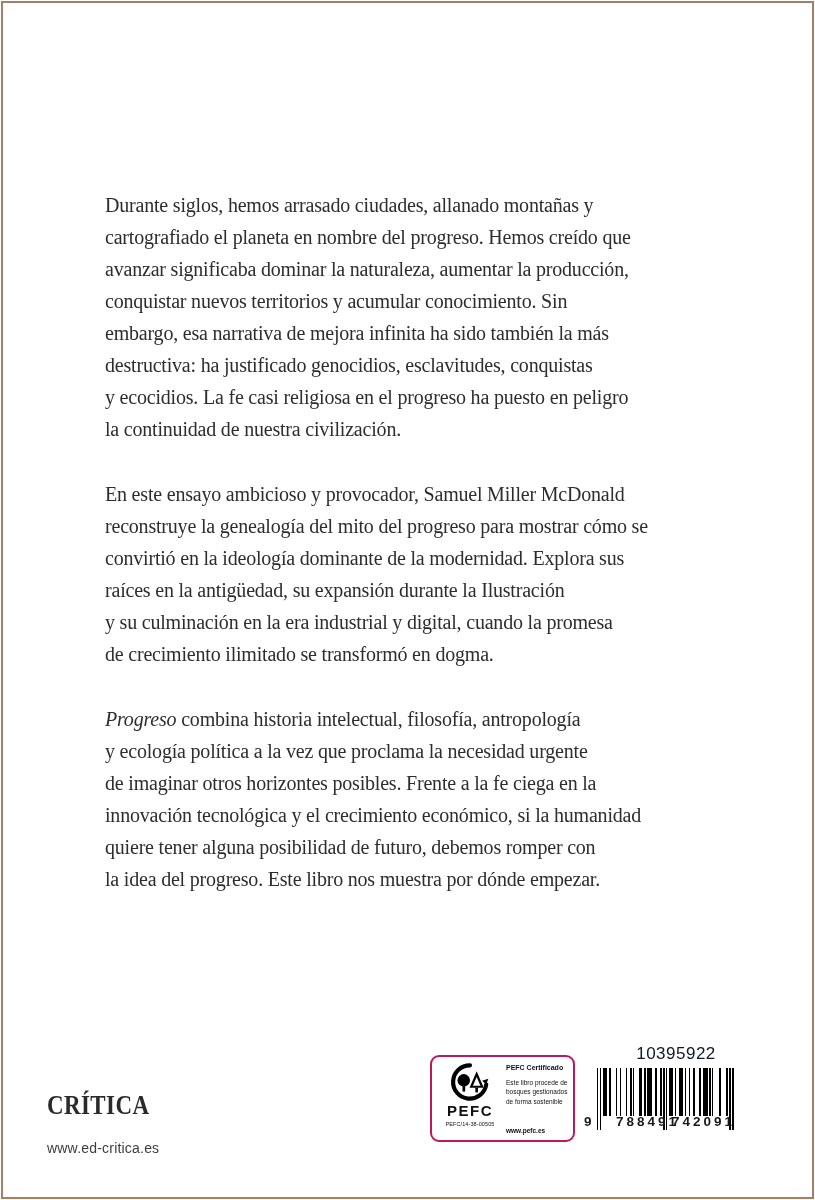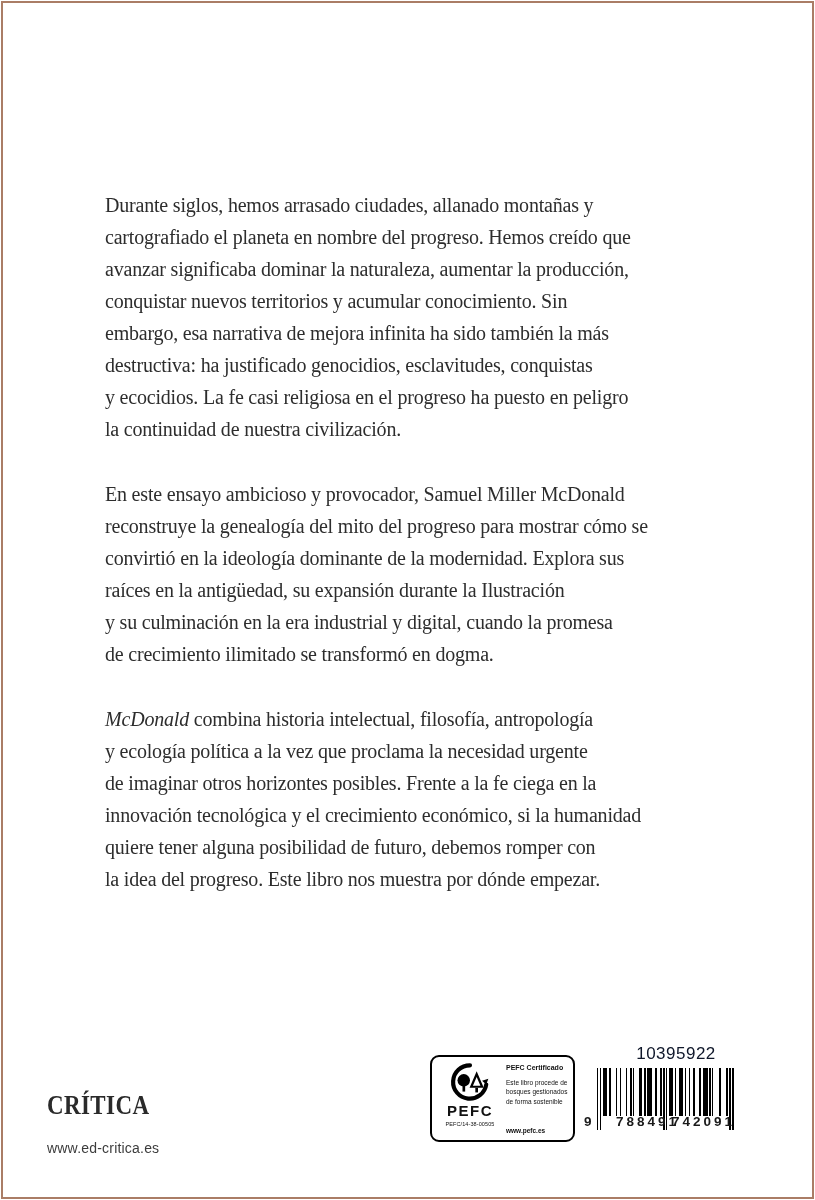--- a/index.html
+++ b/index.html
@@ -49,21 +49,21 @@
     font-family:"Liberation Sans", sans-serif;
     font-size:14px;
     color:#3c3c3c;
     margin-top:21px;
     letter-spacing:0.2px;
   }
   
   .pefc-box{
     position:absolute;left:430px;top:1055px;
     width:145px;height:87px;
-    border:2px solid #000000;border-radius:9px;
+    border:2px solid #be185d;border-radius:9px;
     box-sizing:border-box;
     background:#fff;
     display:flex;
     padding:4px 13px 4px 6px;
     font-family:"Liberation Sans", sans-serif;
     color:#111;
   }
   .pefc-left{
     width:64px;flex:0 0 auto;
     display:flex;flex-direction:column;align-items:center;
@@ -123,21 +123,21 @@
 embargo, esa narrativa de mejora infinita ha sido también la más
 destructiva: ha justificado genocidios, esclavitudes, conquistas
 y ecocidios. La fe casi religiosa en el progreso ha puesto en peligro
 la continuidad de nuestra civilización.</span></p>
     <p><span class="lines">En este ensayo ambicioso y provocador, Samuel Miller McDonald
 reconstruye la genealogía del mito del progreso para mostrar cómo se
 convirtió en la ideología dominante de la modernidad. Explora sus
 raíces en la antigüedad, su expansión durante la Ilustración
 y su culminación en la era industrial y digital, cuando la promesa
 de crecimiento ilimitado se transformó en dogma.</span></p>
-    <p><em class="lead-italic">McDonald</em> <span class="lines">combina historia intelectual, filosofía, antropología
+    <p><em class="lead-italic">Progreso</em> <span class="lines">combina historia intelectual, filosofía, antropología
 y ecología política a la vez que proclama la necesidad urgente
 de imaginar otros horizontes posibles. Frente a la fe ciega en la
 innovación tecnológica y el crecimiento económico, si la humanidad
 quiere tener alguna posibilidad de futuro, debemos romper con
 la idea del progreso. Este libro nos muestra por dónde empezar.</span></p>
   </div>
 
   <div class="publisher">
     <div class="publisher-name">CRÍTICA</div>
     <div class="publisher-url">www.ed-critica.es</div>

